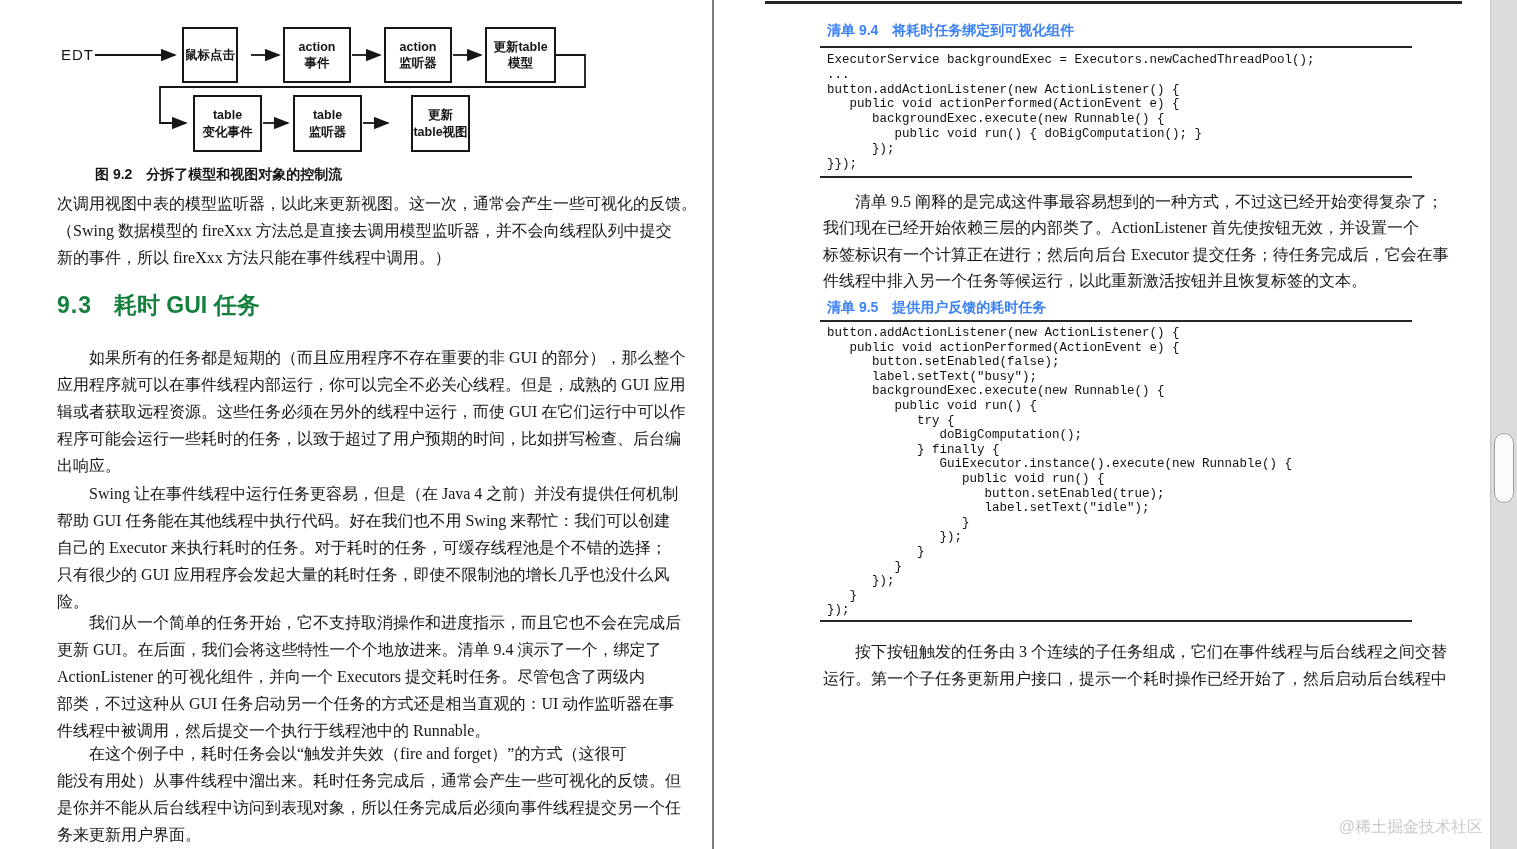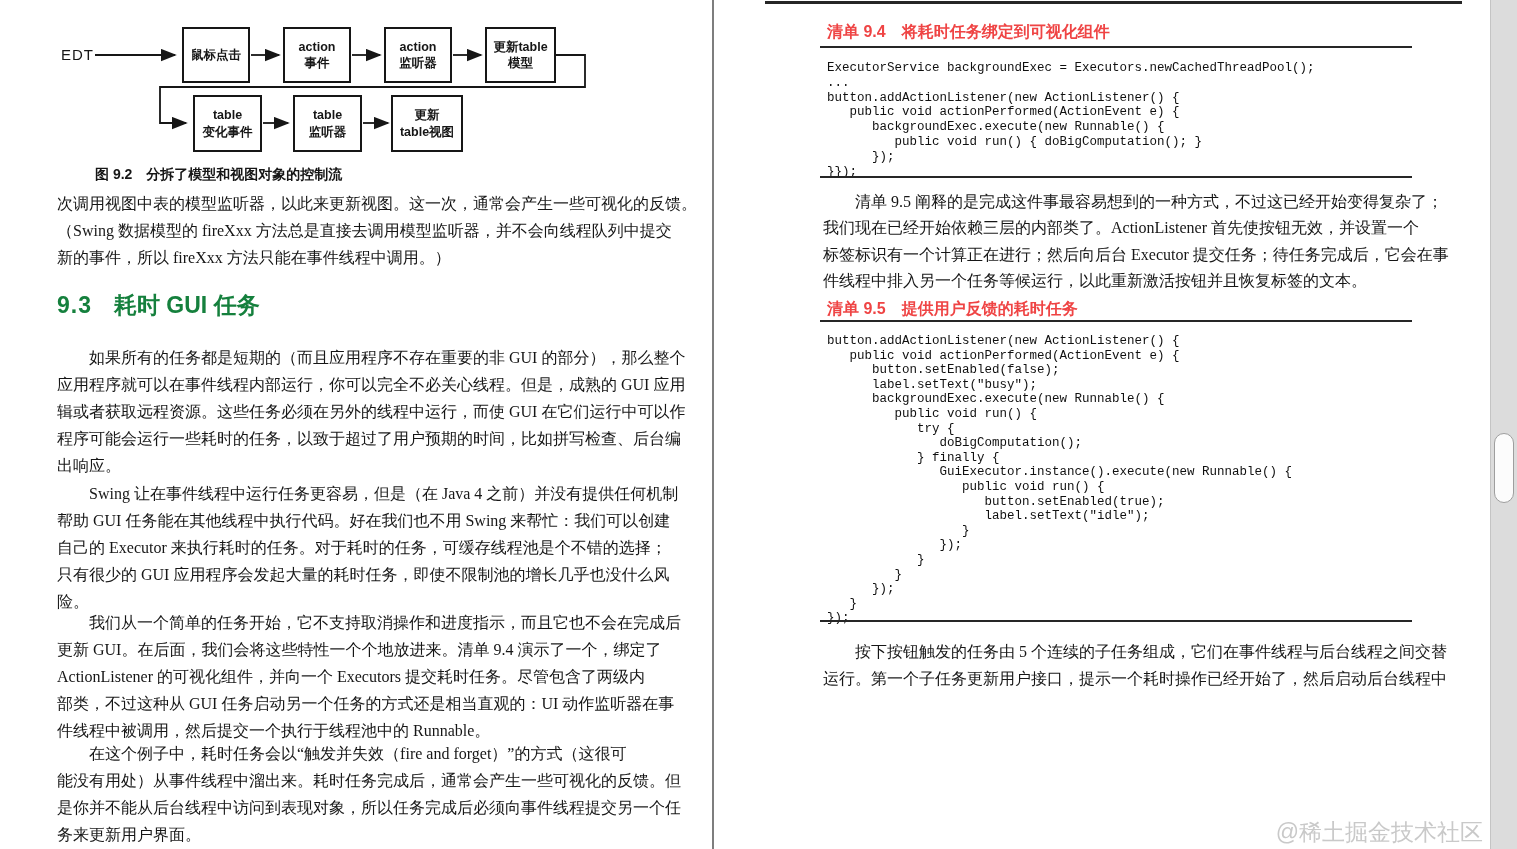--- a/index.html
+++ b/index.html
@@ -24,31 +24,31 @@
   .edt-label { position:absolute; font-size:15px; font-family:"Liberation Sans",sans-serif; letter-spacing:1px; }
   .fig-caption {
     position:absolute; text-align:left;
     font-family:"Liberation Sans","DejaVu Sans",sans-serif; font-weight:700; font-size:14px;
   }
 
   .section-heading { font-family:"Liberation Sans","DejaVu Sans",sans-serif; font-weight:700; font-size:23px; color:#15803d; }
   .section-heading .num { letter-spacing:1px; }
   .section-heading .ttl { margin-left:22px; }
 
-  .listing-title { font-family:"Liberation Sans","DejaVu Sans",sans-serif; font-weight:700; font-size:16px; color:#ef4444; white-space:nowrap; }
+  .listing-title { font-family:"Liberation Sans","DejaVu Sans",sans-serif; font-weight:700; font-size:14px; color:#3b82f6; white-space:nowrap; }
   .rule { position:absolute; background:#262626; height:2px; }
   .code {
     font-family:"Liberation Mono","DejaVu Sans Mono",monospace;
-    font-size:12.5px; line-height:14.8px; white-space:pre; color:#101010;margin-top:8px;
+    font-size:12.5px; line-height:14.8px; white-space:pre; color:#101010;
   }
 
   .divider { position:absolute; left:712px; top:0; width:1.5px; height:849px; background:#7e7e7e; }
 
   .watermark {
-    position:absolute; right:34px; top:817px; font-size:23px; color:#c9c9c9;
+    position:absolute; right:34px; top:817px; font-size:16px; color:#c9c9c9;
     font-family:"Liberation Sans","DejaVu Sans",sans-serif; white-space:nowrap;
   }
 
   .scroll-track {
     position:absolute; right:0; top:0; width:27px; height:849px;
     background:#dcdcdc; border-left:1px solid #c4c4c4;
   }
   .scroll-thumb {
     position:absolute; left:3px; top:433px; width:20px; height:70px;
     background:#fcfcfc; border:1px solid #9e9e9e; border-radius:10px;
@@ -68,32 +68,32 @@
       </defs>
       <line x1="40" y1="37" x2="120" y2="37" stroke="#161616" stroke-width="1.8" marker-end="url(#ah)"></line>
       <line x1="196" y1="37" x2="224" y2="37" stroke="#161616" stroke-width="1.8" marker-end="url(#ah)"></line>
       <line x1="297" y1="37" x2="325" y2="37" stroke="#161616" stroke-width="1.8" marker-end="url(#ah)"></line>
       <line x1="398" y1="37" x2="426" y2="37" stroke="#161616" stroke-width="1.8" marker-end="url(#ah)"></line>
       <polyline points="501,37 530,37 530,69 105,69 105,105 131,105" fill="none" stroke="#161616" stroke-width="1.8" marker-end="url(#ah)"></polyline>
       <line x1="208" y1="105" x2="233" y2="105" stroke="#161616" stroke-width="1.8" marker-end="url(#ah)"></line>
       <line x1="308" y1="105" x2="333" y2="105" stroke="#161616" stroke-width="1.8" marker-end="url(#ah)"></line>
     </svg>
     <div class="edt-label" style="left:6px;top:28px">EDT</div>
-    <div class="fbox" style="left:127px;top:9px;width:68px;height:56px">鼠标点击</div>
+    <div class="fbox" style="left:127px;top:9px;width:56px;height:56px">鼠标点击</div>
     <div class="fbox" style="left:228px;top:9px;width:68px;height:56px">action
 事件</div>
     <div class="fbox" style="left:329px;top:9px;width:68px;height:56px">action
 监听器</div>
     <div class="fbox" style="left:430px;top:9px;width:71px;height:56px">更新table
 模型</div>
     <div class="fbox" style="left:138px;top:77px;width:69px;height:57px">table
 变化事件</div>
     <div class="fbox" style="left:238px;top:77px;width:69px;height:57px">table
 监听器</div>
-    <div class="fbox" style="left:336px;top:77px;width:72px;height:57px">更新
+    <div class="fbox" style="left:356px;top:77px;width:59px;height:57px">更新
 table视图</div>
     <div class="fig-caption" style="left:40px;top:148px;width:440px">图 9.2　分拆了模型和视图对象的控制流</div>
   </div>
 
   <div class="abs bodytext" style="left:57px;top:190px;width:640px">
       <div class="line">次调用视图中表的模型监听器，以此来更新视图。这一次，通常会产生一些可视化的反馈。</div>
       <div class="line">（Swing 数据模型的 fireXxx 方法总是直接去调用模型监听器，并不会向线程队列中提交</div>
       <div class="line">新的事件，所以 fireXxx 方法只能在事件线程中调用。）</div>
     </div>
 
@@ -170,21 +170,21 @@
                   }
                });
             }
          }
       });
    }
 });</pre>
   <div class="rule" style="left:820px;top:620px;width:592px"></div>
 
   <div class="abs bodytext indent-first" style="left:823px;top:638px;width:600px">
-      <div class="line">按下按钮触发的任务由 5 个连续的子任务组成，它们在事件线程与后台线程之间交替</div>
+      <div class="line">按下按钮触发的任务由 3 个连续的子任务组成，它们在事件线程与后台线程之间交替</div>
       <div class="line">运行。第一个子任务更新用户接口，提示一个耗时操作已经开始了，然后启动后台线程中</div>
     </div>
 </div>
 
 <div class="divider"></div>
 <div class="watermark">@稀土掘金技术社区</div>
 
 <div class="scroll-track">
   <div class="scroll-thumb"></div>
 </div>

